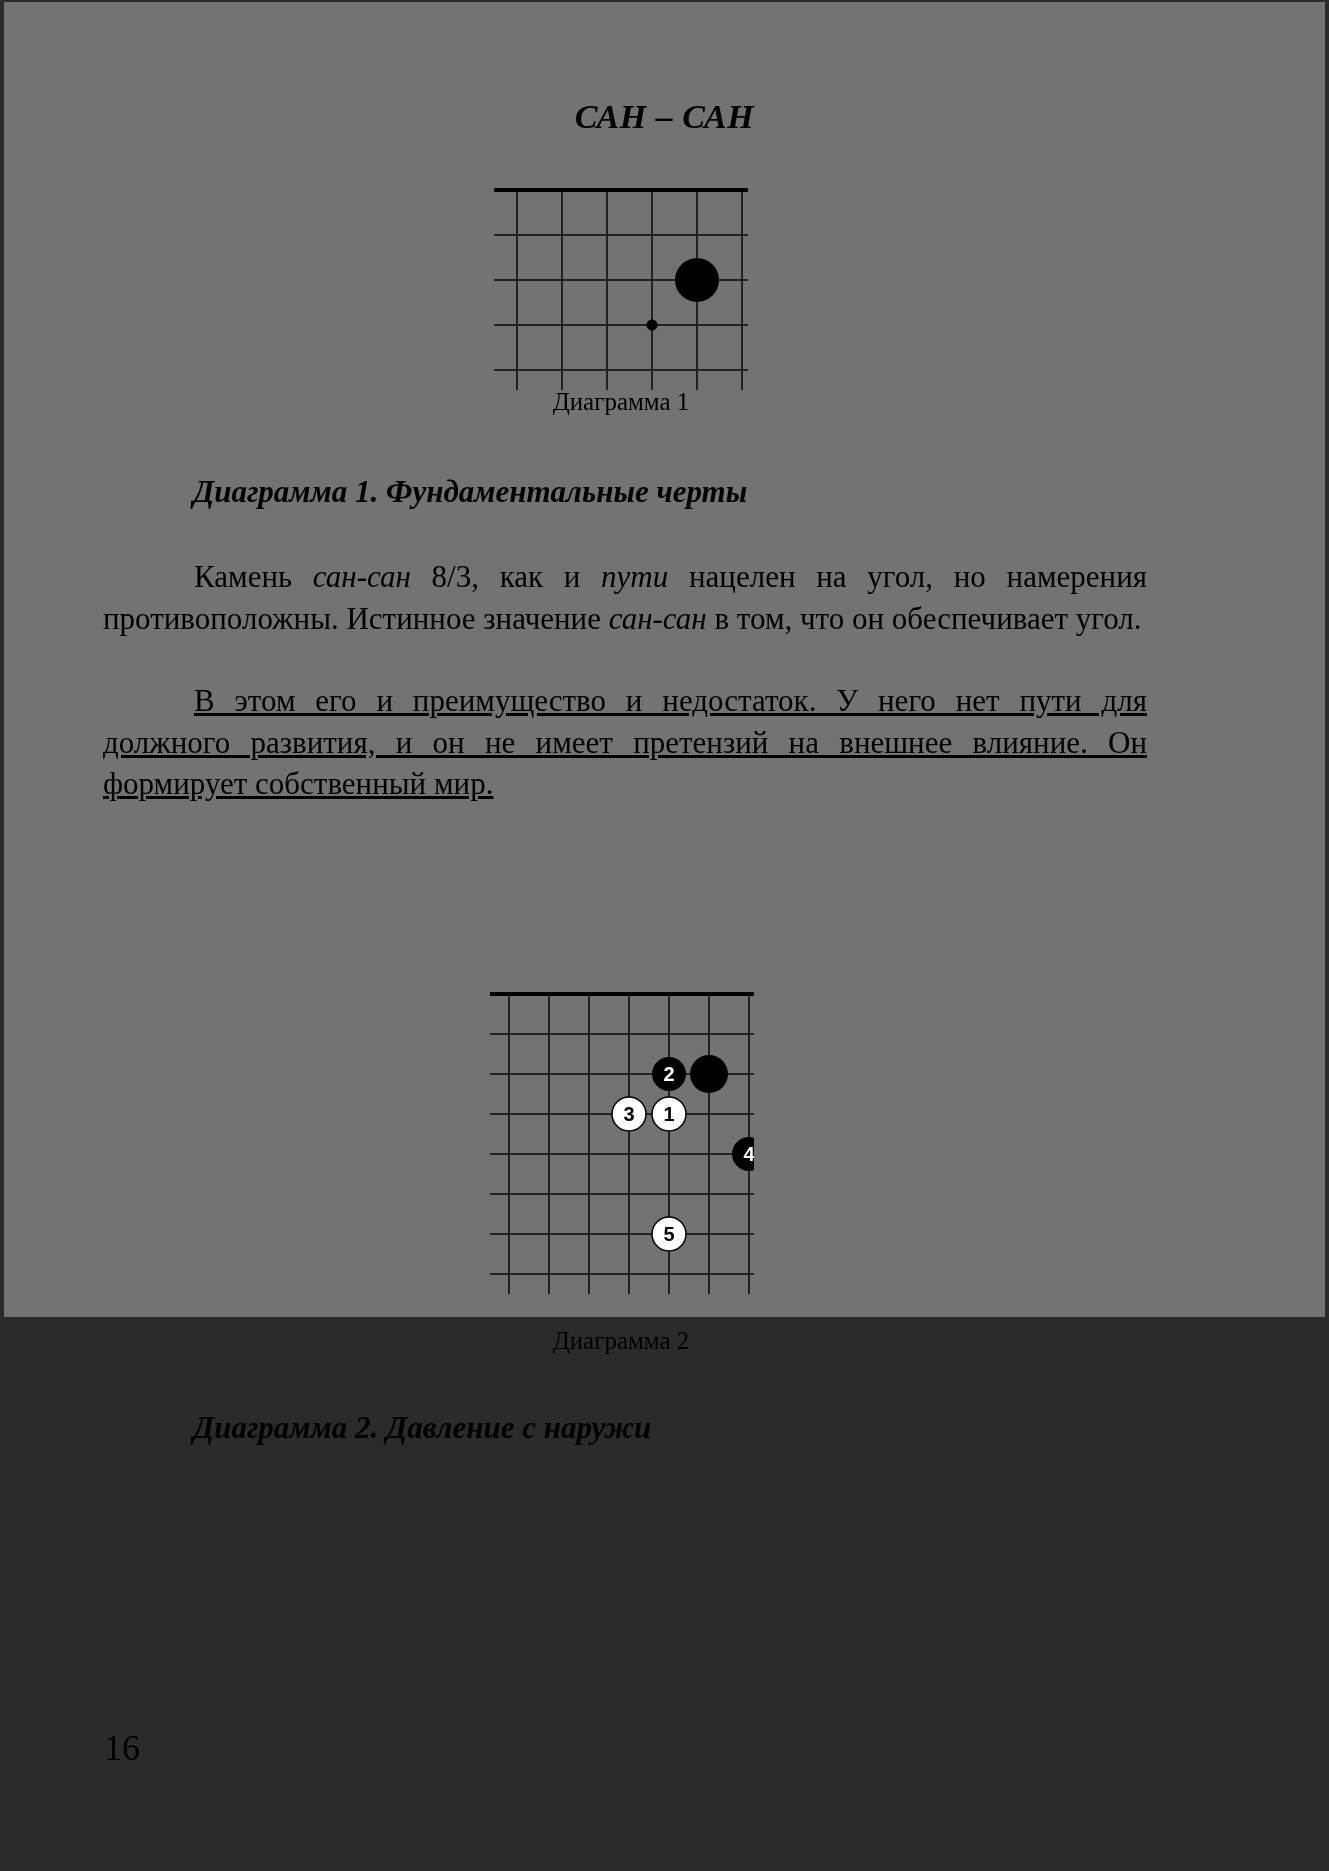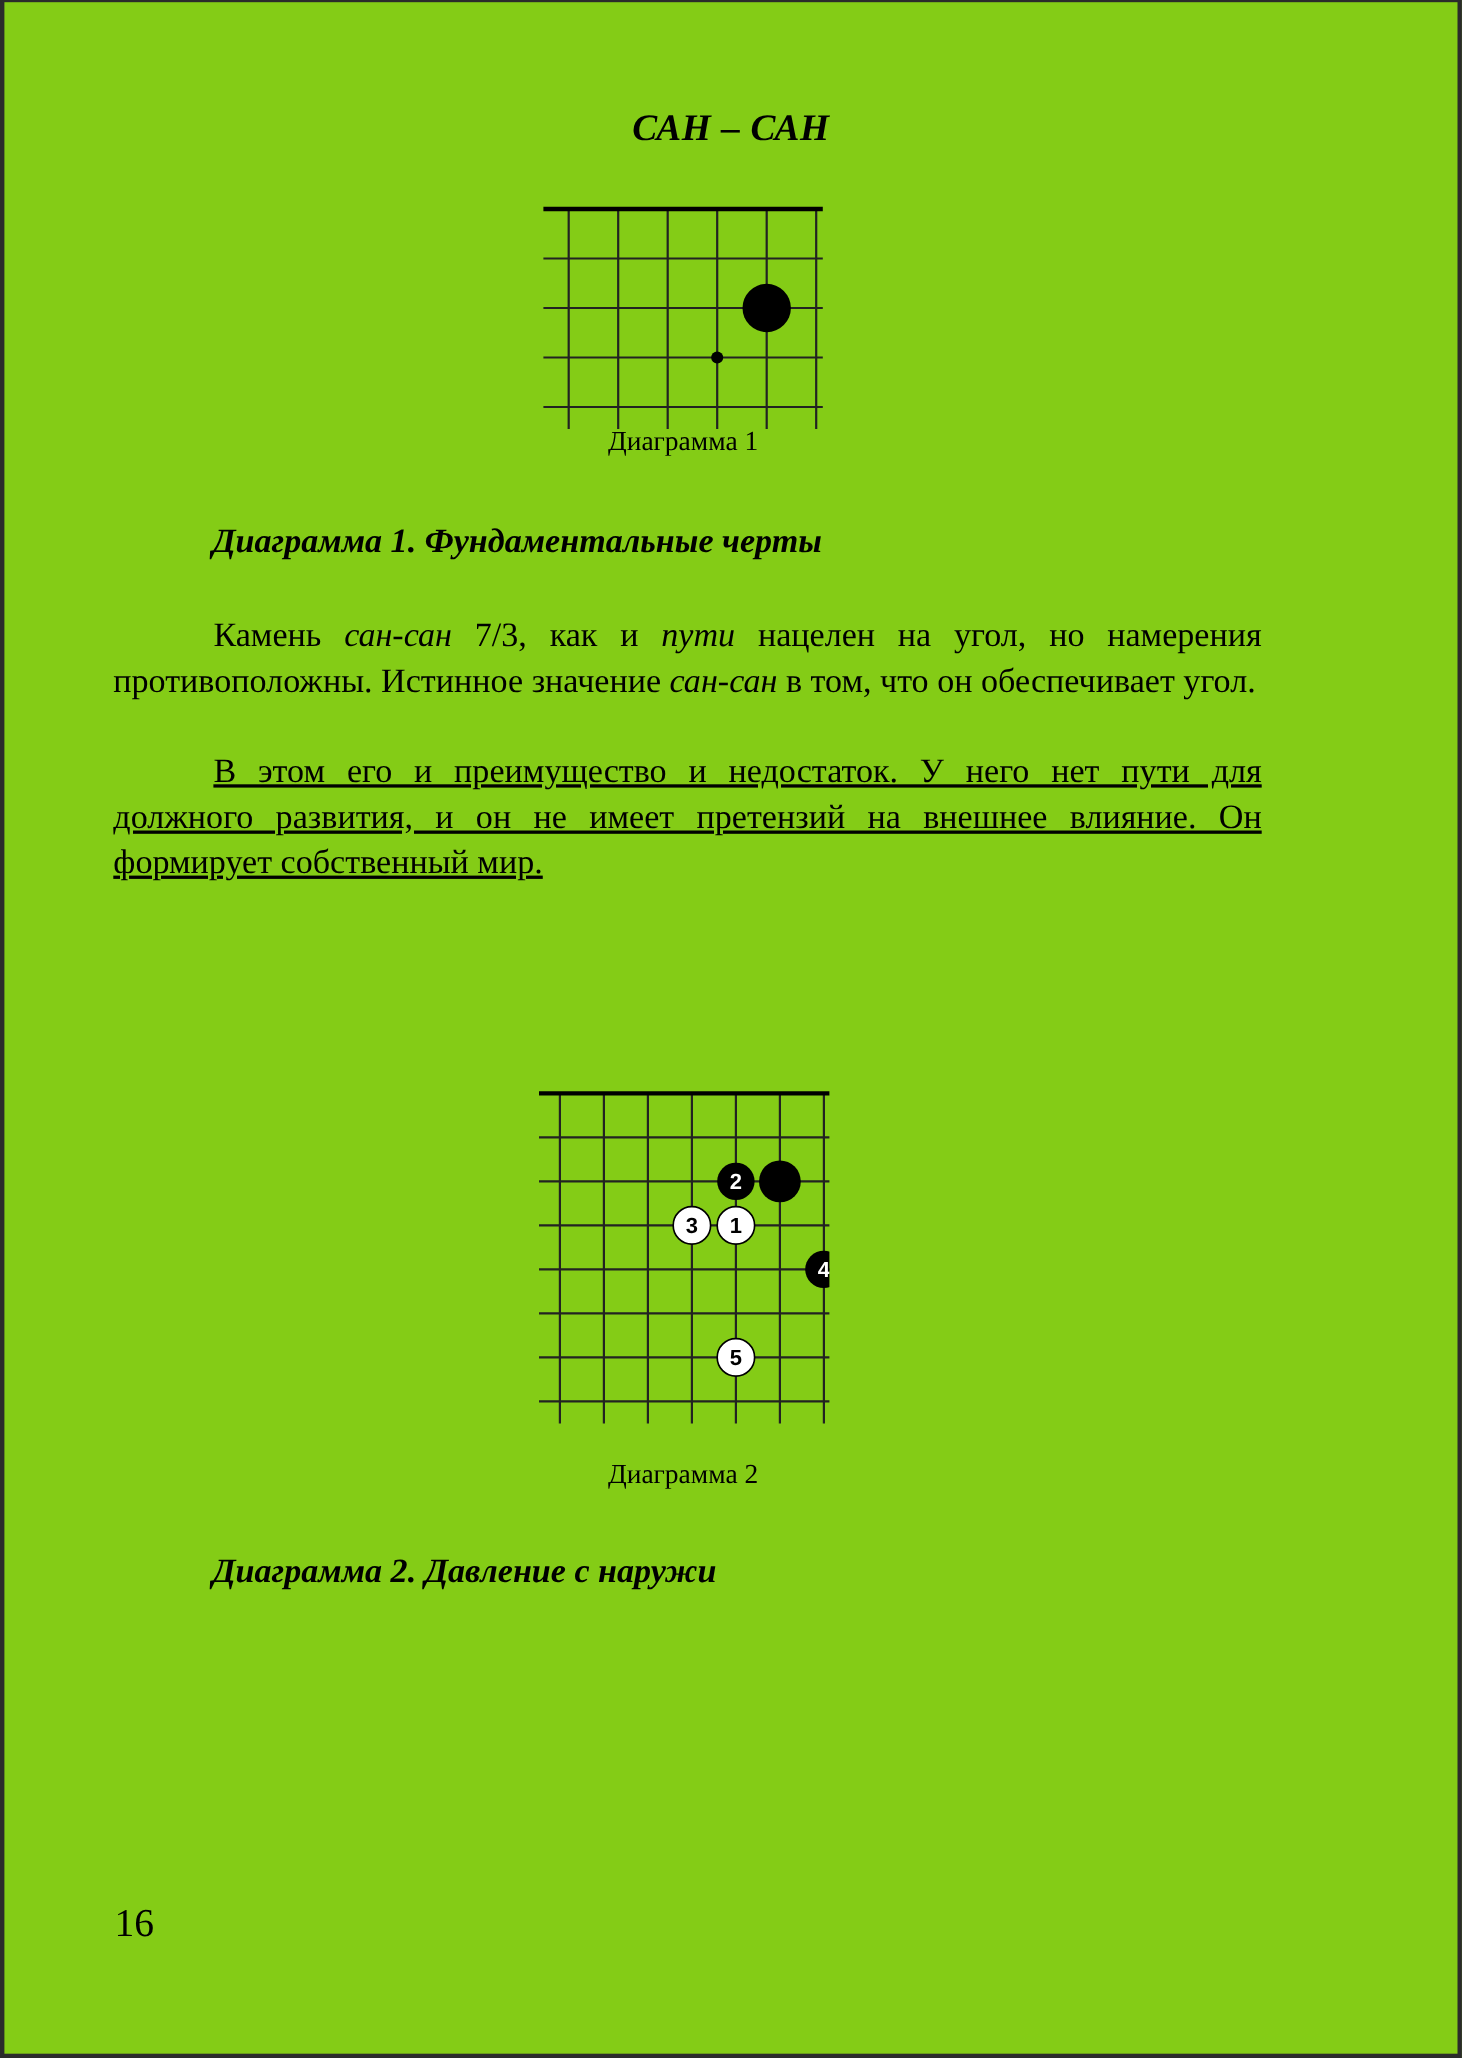--- a/index.html
+++ b/index.html
@@ -1,19 +1,19 @@
 <!DOCTYPE html>
 <html><head>
 <meta charset="utf-8">
 <style>
   html, body { margin: 0; padding: 0; }
   body { width: 1329px; height: 1871px; background: #2b2b2b; position: relative; overflow: hidden; }
   .page {
-    position: absolute; left: 4px; top: 2px; width: 1321px; height: 1865px;
-    background: #84cc16; color: #000;
+    position: absolute; left: 4px; top: 2px; width: 1321px; height: 1315px;
+    background: #737373; color: #000;
     font-family: "Liberation Serif", "DejaVu Serif", serif;
   }
   .chapter-title {
     position: absolute; left: 0; width: 1321px; top: 96px; text-align: center;
     font-style: italic; font-weight: bold; font-size: 34px; letter-spacing: 0.5px;
   }
   .board { position: absolute; }
   .board svg { display: block; }
   .caption {
     position: absolute; font-size: 25px; text-align: center; width: 300px;
@@ -52,21 +52,21 @@
         <circle cx="164" cy="143" r="5.5" fill="#000"></circle>
         <g>
           <circle cx="209" cy="98" r="22" fill="#000" stroke="#000" stroke-width="0"></circle>
         </g>
       </svg>
   </div>
   <div class="caption" style="left:467px; top:386px;">Диаграмма 1</div>
 
   <div class="heading" style="top:472px;">Диаграмма 1.  Фундаментальные черты</div>
 
-  <p class="para" style="top:554px;"><span>Камень </span><i>сан-сан</i><span> 7/3, как и </span><i>пути</i><span> нацелен на угол, но намерения противоположны. Истинное значение </span><i>сан-сан</i><span> в том, что он обеспечивает угол.</span></p>
+  <p class="para" style="top:554px;"><span>Камень </span><i>сан-сан</i><span> 8/3, как и </span><i>пути</i><span> нацелен на угол, но намерения противоположны. Истинное значение </span><i>сан-сан</i><span> в том, что он обеспечивает угол.</span></p>
 
   <p class="para" style="top:678px;text-decoration:underline;">В этом его и преимущество и недостаток. У него нет пути для должного развития, и он не имеет претензий на внешнее влияние. Он формирует собственный мир.</p>
 
   <div class="board" id="board2" style="left:480px; top:984px;">
     <svg id="svg2" width="270" height="350">
         <line x1="25" y1="8" x2="25" y2="308" stroke="#222" stroke-width="2"></line>
         <line x1="65" y1="8" x2="65" y2="308" stroke="#222" stroke-width="2"></line>
         <line x1="105" y1="8" x2="105" y2="308" stroke="#222" stroke-width="2"></line>
         <line x1="145" y1="8" x2="145" y2="308" stroke="#222" stroke-width="2"></line>
         <line x1="185" y1="8" x2="185" y2="308" stroke="#222" stroke-width="2"></line>

